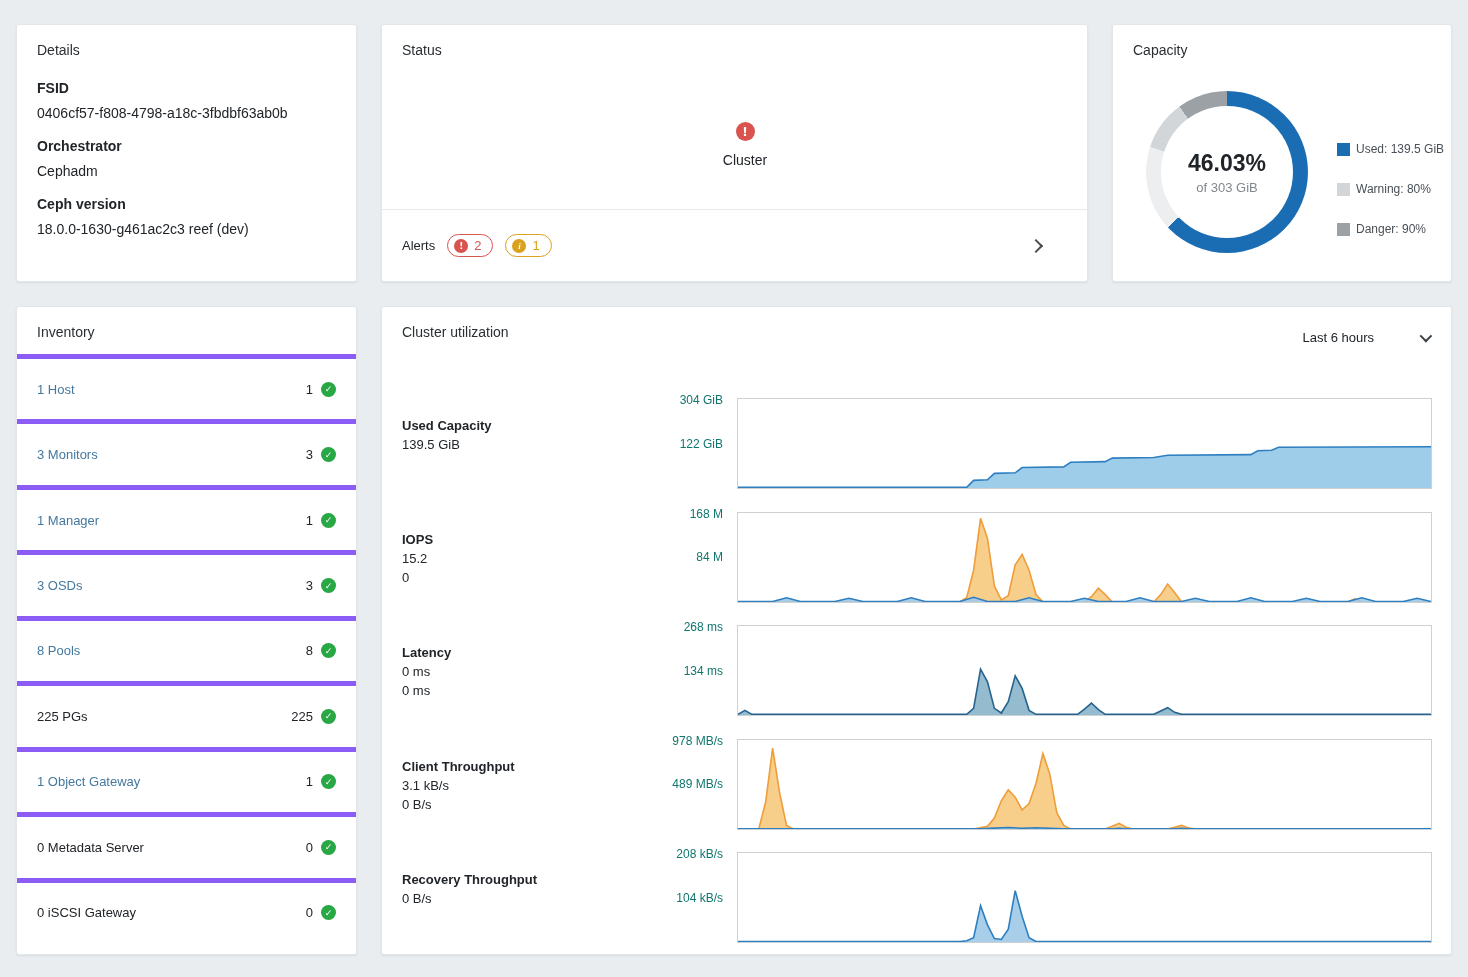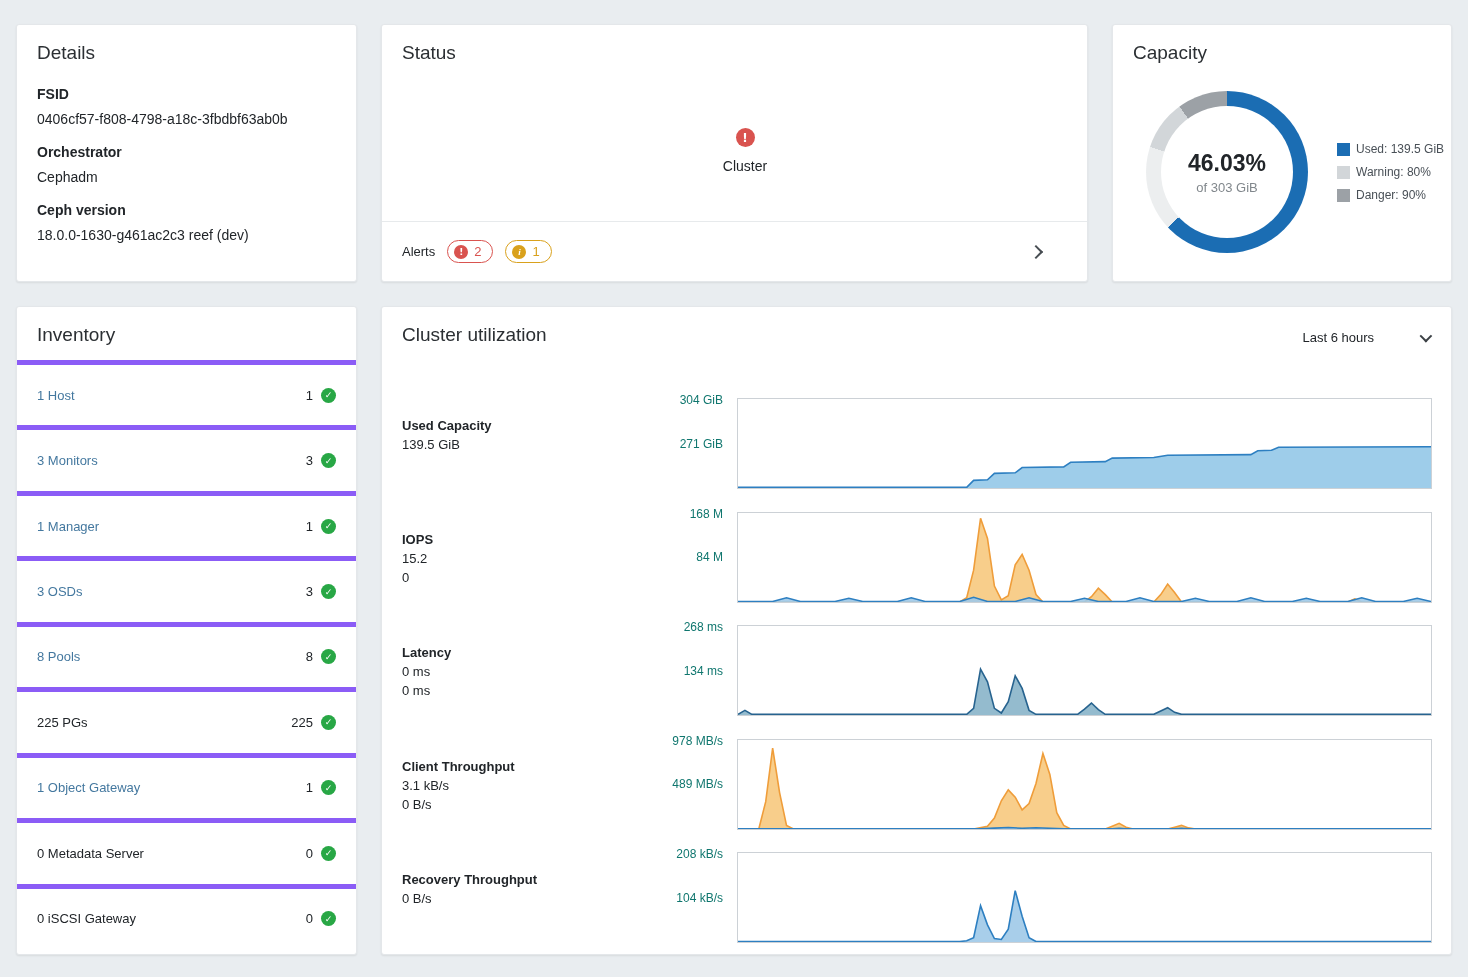--- a/index.html
+++ b/index.html
@@ -13,21 +13,21 @@
 
   .card {
     position:absolute;
     background:#fff;
     border:1px solid #e4e7ea;
     border-radius:3px;
     box-shadow:0 1px 2px rgba(0,0,0,0.08);
     overflow:hidden;
   }
   .card-title {
-    font-size:19px; font-weight:400; color:#2b2f33;
+    font-size:14px; font-weight:400; color:#2b2f33;
     padding:17px 28px 0 20px;
   }
 
   
   .card-details { left:16px; top:24px; width:341px; height:258px; }
   .details-body { padding:22px 20px 0 20px; font-size:14px; }
   .detail-label { font-weight:700; margin-top:17px; }
   .detail-field:first-child .detail-label { margin-top:0; }
   .detail-value { margin-top:9px; }
 
@@ -36,21 +36,21 @@
   .cluster-row { display:flex; align-items:center; gap:11px; margin:64px 0 0 21px; font-size:14px;flex-direction:column; }
   .circle-icon {
     display:inline-flex; align-items:center; justify-content:center;
     border-radius:50%; color:#fff; font-weight:700; flex:0 0 auto;
     font-family:"DejaVu Sans", sans-serif;
   }
   .health-icon { width:19px; height:19px; font-size:12px; cursor:pointer; }
   .glyph-excl::before { content:"!"; }
   .glyph-info::before { content:"i"; font-family:"Liberation Serif", serif; font-style:italic; }
   .status-footer {
-    position:absolute; left:0; right:0; bottom:0; height:60px;
+    position:absolute; left:0; right:0; bottom:0; height:72px;
     border-top:1px solid #e7eaec;
     display:flex; align-items:center; padding:0 20px;
   }
   .alerts-label { font-size:13px; color:#212529; }
   .alert-pill {
     display:inline-flex; align-items:center; gap:6px;
     border:1px solid; border-radius:13px;
     padding:3px 11px 3px 6px; margin-left:12px;
     font-size:13px; background:#fff; cursor:pointer;
   }
@@ -65,21 +65,21 @@
   
   .card-capacity { left:1112px; top:24px; width:340px; height:258px; }
   .donut { position:absolute; left:33px; top:66px; width:162px; height:162px; }
   .donut-ring { position:absolute; inset:0; border-radius:50%; }
   .donut-hole {
     position:absolute; inset:15px; border-radius:50%; background:#fff;
     display:flex; flex-direction:column; align-items:center; justify-content:center;
   }
   .donut-percent { font-size:23px; font-weight:700; color:#212529; }
   .donut-sub { font-size:13px; color:#81878c; margin-top:3px; }
-  .cap-legend { position:absolute; left:224px; top:117px; display:flex; flex-direction:column; gap:9px; }
+  .cap-legend { position:absolute; left:224px; top:117px; display:flex; flex-direction:column; gap:26px; }
   .legend-item { display:flex; align-items:center; gap:6px; font-size:12px; color:#495057; }
   .legend-swatch { width:13px; height:13px; flex:0 0 auto; }
 
   
   .card-inventory { left:16px; top:306px; width:341px; height:649px; }
   .inv-list { display:flex; flex-direction:column; height:calc(100% - 58px); margin-top:14px; }
   .inv-row {
     flex:1; display:flex; align-items:center; justify-content:space-between;
     padding:0 20px; border-top:5px solid #8b5cf6; font-size:13px;
   }
@@ -272,21 +272,21 @@
           <div class="metric-name">Used Capacity</div>
           <div class="metric-value">139.5 GiB</div>
 
         </div>
         <div class="spark">
             <svg viewBox="0 0 100 100" preserveAspectRatio="none">
               <path d="M0.00 99.34 L33.00 99.34 L34.00 91.45 L36.00 90.79 L37.00 83.55 L40.00 82.89 L41.00 76.97 L47.00 76.32 L48.00 71.05 L53.00 70.39 L54.00 66.45 L60.00 65.79 L62.00 63.16 L74.00 62.50 L75.00 58.22 L77.00 57.57 L78.00 54.28 L100.00 53.62 L100 100 L0 100 Z" fill="#94c8e8" fill-opacity="0.9"></path>
               <path d="M0.00 99.34 L33.00 99.34 L34.00 91.45 L36.00 90.79 L37.00 83.55 L40.00 82.89 L41.00 76.97 L47.00 76.32 L48.00 71.05 L53.00 70.39 L54.00 66.45 L60.00 65.79 L62.00 63.16 L74.00 62.50 L75.00 58.22 L77.00 57.57 L78.00 54.28 L100.00 53.62" fill="none" stroke="#2d7fc1" stroke-width="1.6" vector-effect="non-scaling-stroke"></path>
             </svg>
           <span class="ytick ytick-top">304 GiB</span>
-          <span class="ytick ytick-mid">271 GiB</span>
+          <span class="ytick ytick-mid">122 GiB</span>
         </div>
       </div>
 
       <div class="util-row">
         <div class="metric">
           <div class="metric-name">IOPS</div>
           <div class="metric-value">15.2</div>
           <div class="metric-value">0</div>
         </div>
         <div class="spark">

